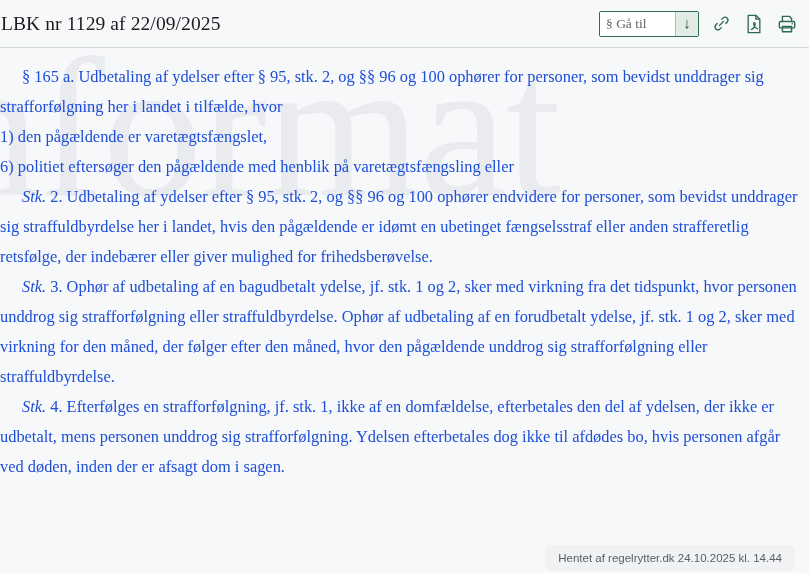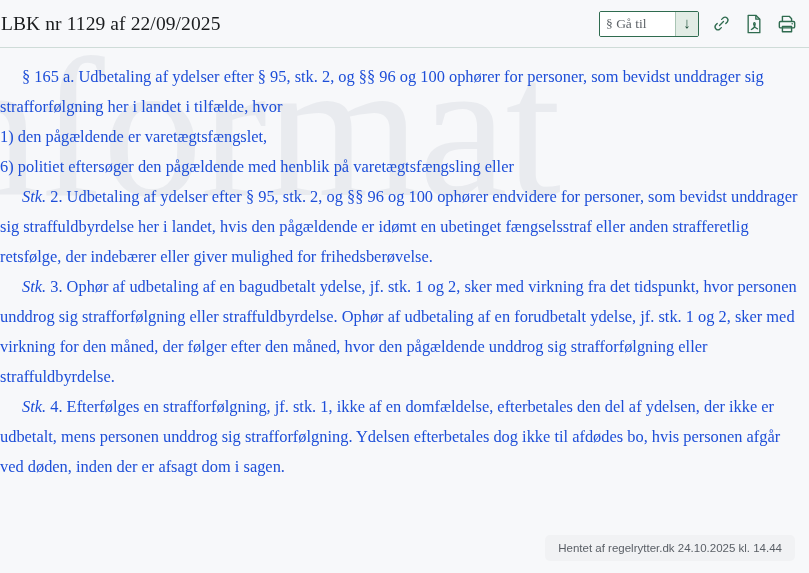--- a/index.html
+++ b/index.html
@@ -141,21 +141,21 @@
     text-indent: 0;
   }
   .content p.indent { text-indent: 22px; }
   .stk { font-style: italic; }
 
   
   .footer-badge {
     position: absolute;
     z-index: 6;
     right: 14px;
-    bottom: 12px;
+    bottom: 2px;
     background: #f1f2f4;
     border-radius: 5px;
     padding: 7px 13px;
     font-family: "Liberation Sans", "DejaVu Sans", sans-serif;
     font-size: 11.5px;
     color: #5a5f66;
     white-space: nowrap;
   }
 </style>
 </head>

